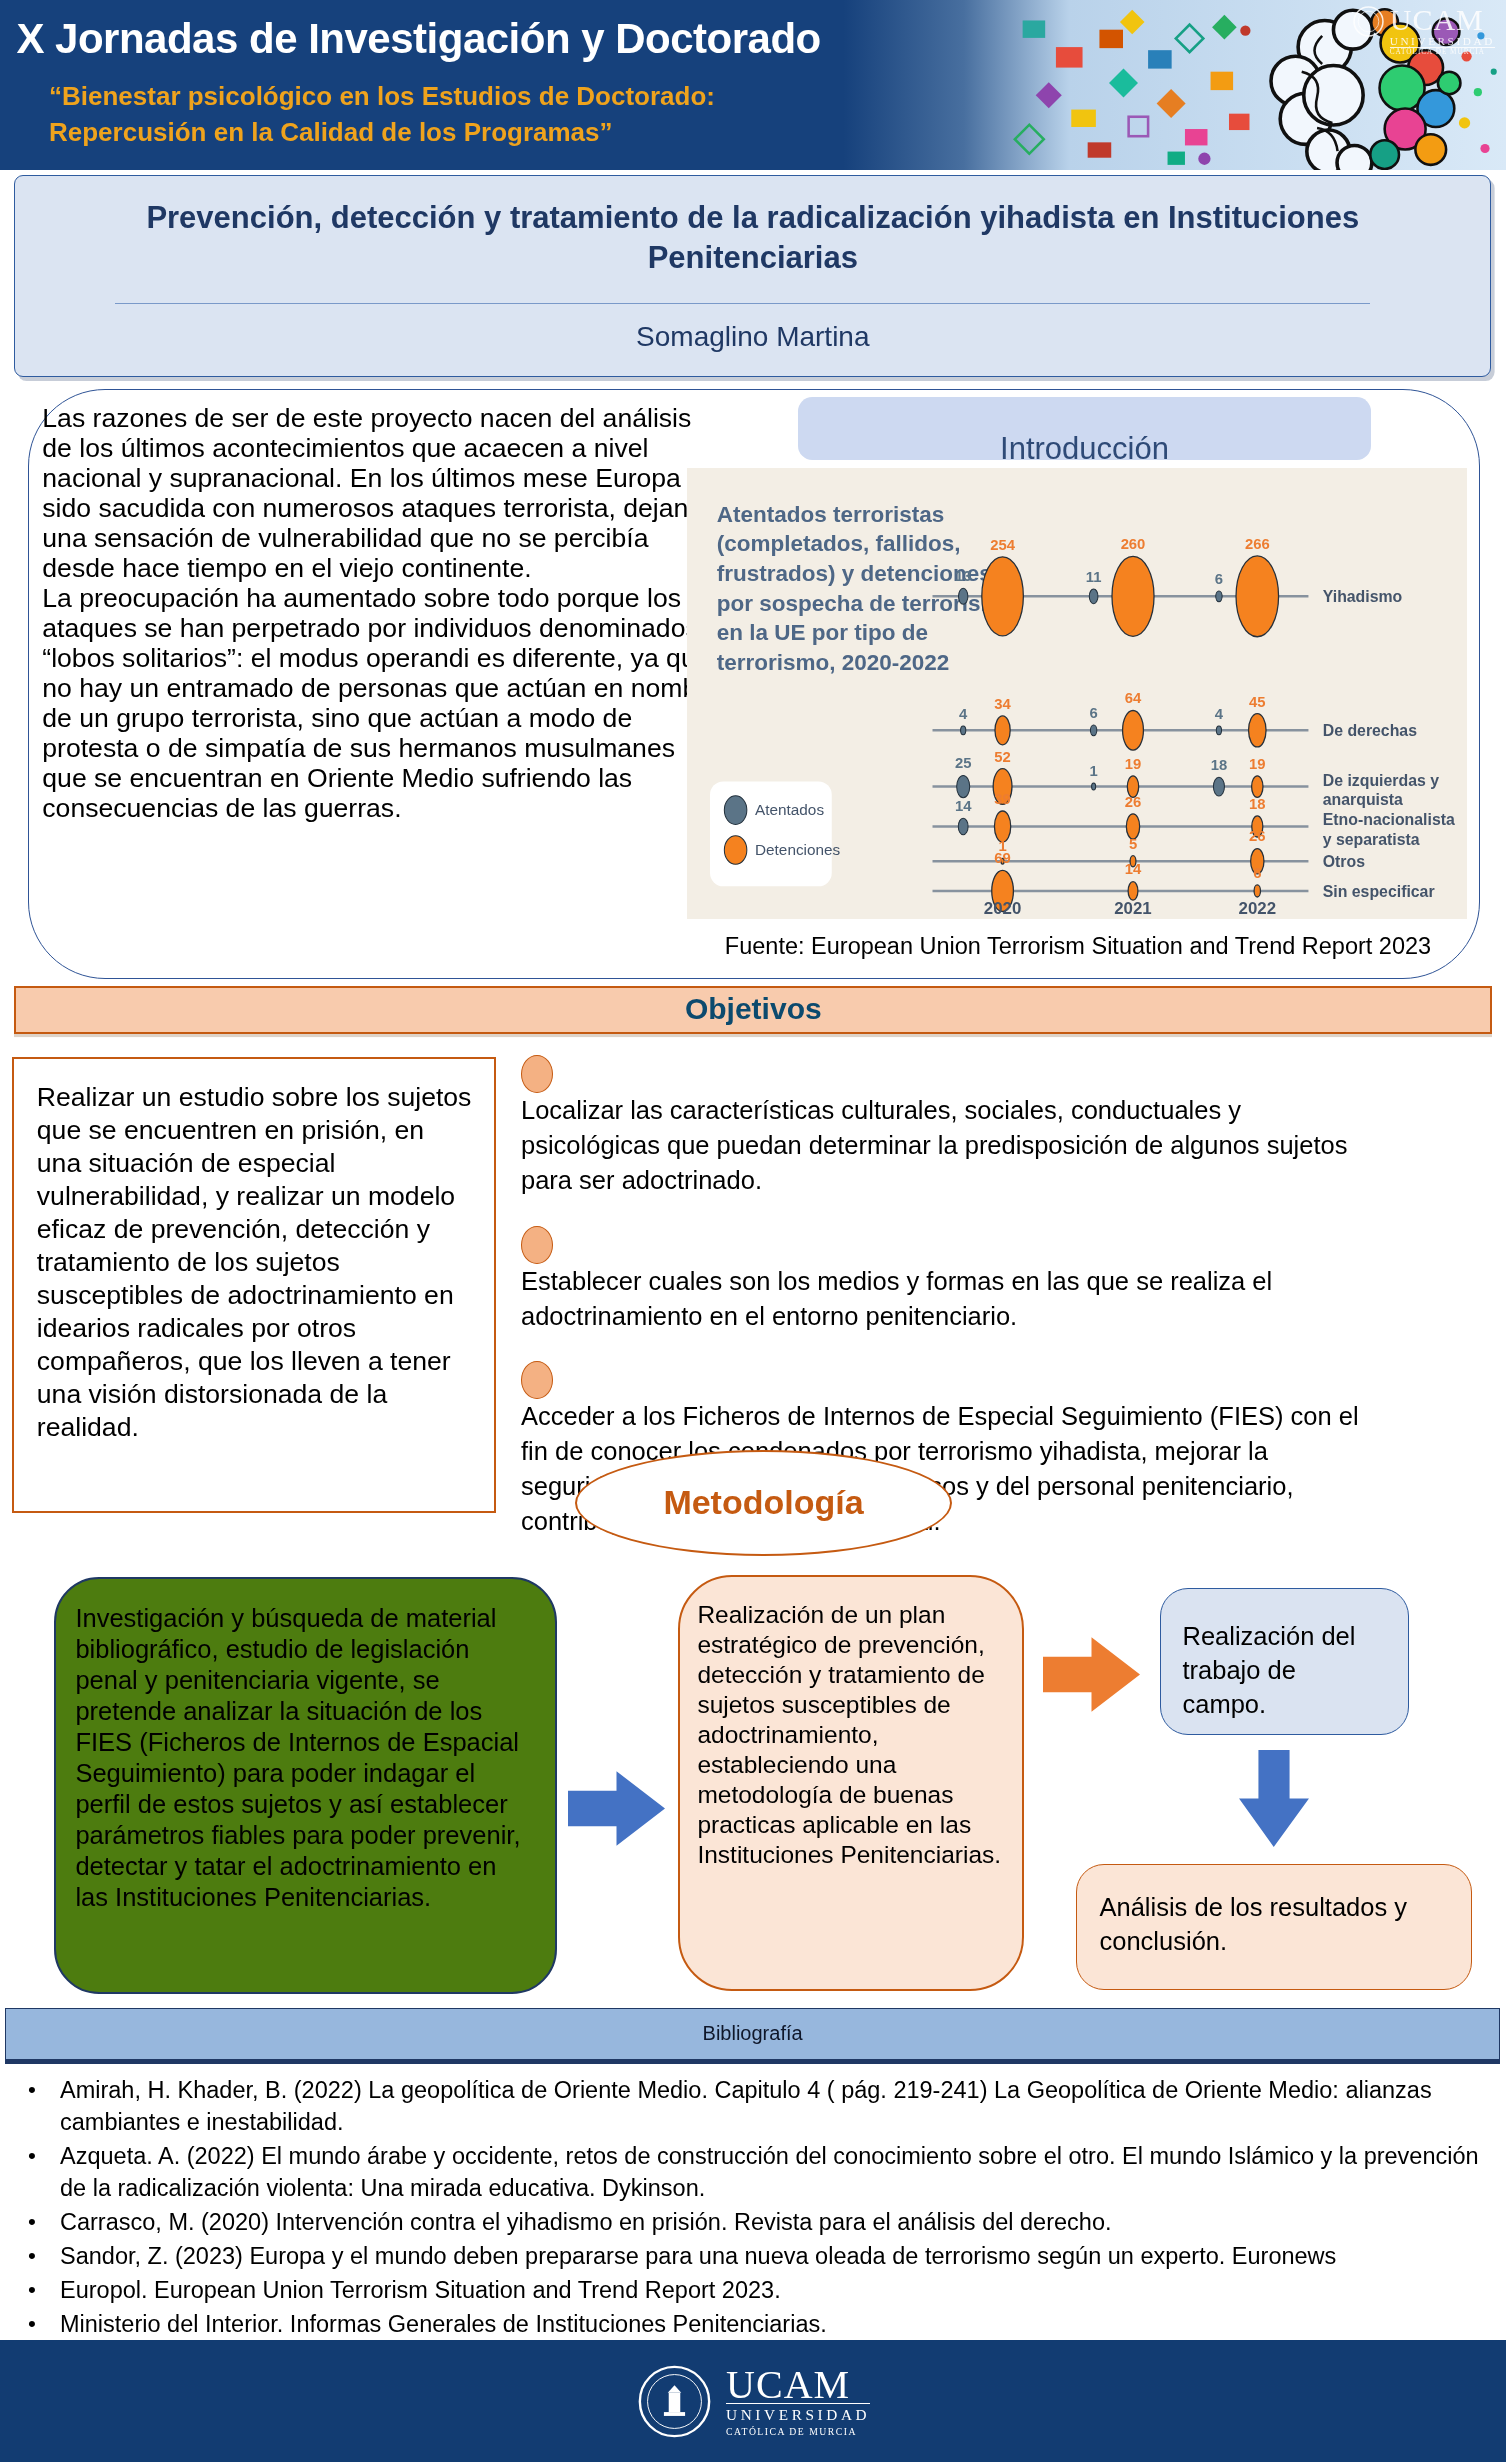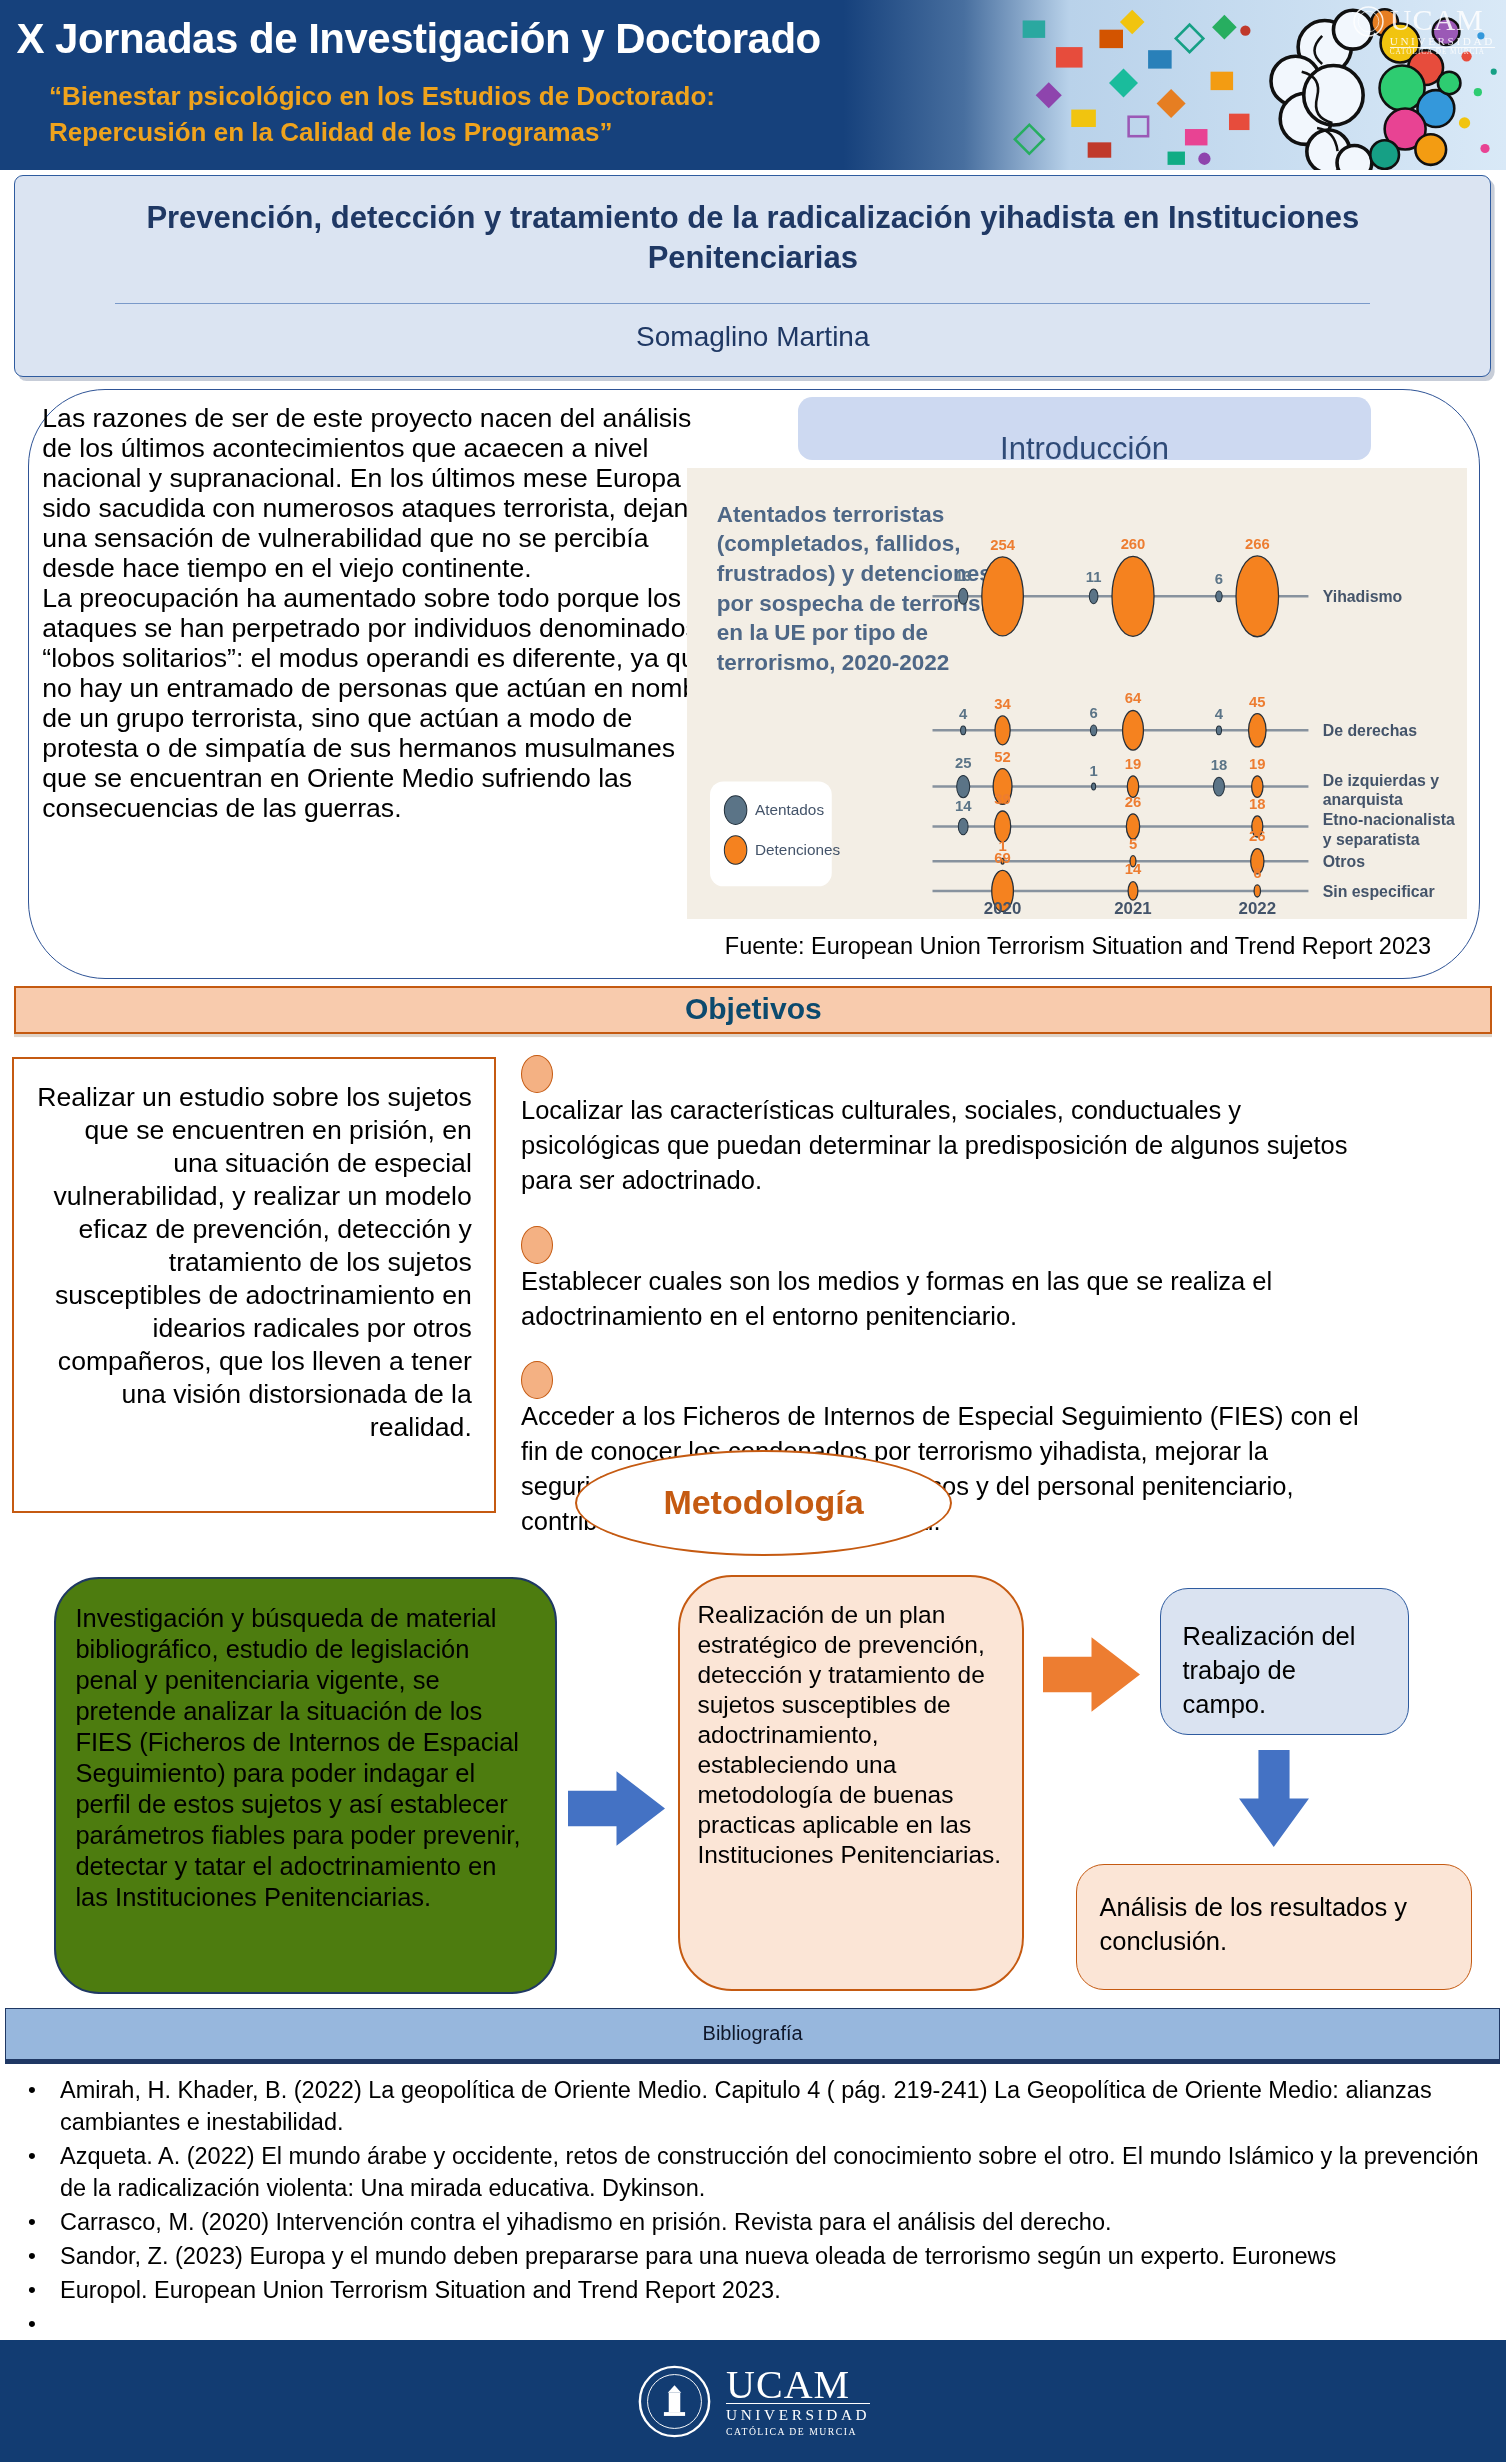--- a/index.html
+++ b/index.html
@@ -36,21 +36,21 @@
   .chart-panel{position:absolute;left:658px;top:78px;width:780px;height:451px;background:#f3eee5;}
   .chart-panel svg{display:block;width:100%;height:100%;}
   #chart-svg text{font-family:"Liberation Sans",sans-serif;}
   .chart-source{position:absolute;left:658px;top:543px;width:782px;text-align:center;font-size:23.5px;color:#000;}
 
   
   .obj-bar{position:absolute;left:14.3px;top:986px;width:1474px;height:44px;background:#f8cbad;border:2px solid #c55a11;
     box-shadow:0 3.1px 0 rgba(120,80,40,.25);}
   .obj-bar span{display:block;text-align:center;font-size:30px;font-weight:bold;color:#0c4a6e;line-height:42px;}
   .obj-box{position:absolute;left:12.3px;top:1057px;width:484px;height:456px;background:#ffffff;border:2.6px solid #c55a11;
-    box-sizing:border-box;padding:21.5px 22.5px;font-size:26.6px;line-height:33px;color:#000;text-align:right;}
+    box-sizing:border-box;padding:21.5px 22.5px;font-size:26.6px;line-height:33px;color:#000;}
   .bullets{position:absolute;left:521px;top:1054px;width:961px;display:flex;flex-direction:column;}
   .bullet-row{display:flex;align-items:flex-start;margin-bottom:26.6px;flex-direction:column;}
   .bullet-dot{width:30px;height:36px;border-radius:50%;background:#f4b183;border:1.5px solid #c55a11;flex-shrink:0;margin-right:19.4px;margin-top:1px;}
   .bullet-text{font-size:25.5px;line-height:35px;color:#000;max-width:858px;}
 
   
   .met-ellipse{position:absolute;left:575px;top:1450px;width:373px;height:102px;border:2px solid #c55a11;border-radius:50%;background:#fff;}
   .met-ellipse span{display:block;text-align:center;line-height:100px;font-size:34px;font-weight:bold;color:#c55a11;}
   .flow-box{position:absolute;box-sizing:border-box;color:#000;}
   .fb1{left:54px;top:1577px;width:503px;height:417px;background:#4d7c0f;border:2px solid #1f3864;border-radius:45px;
@@ -332,20 +332,21 @@
   <div class="bib-item">
     <span class="bib-bullet">•</span>
     <span class="bib-text">Sandor, Z. (2023) Europa y el mundo deben prepararse para una nueva oleada de terrorismo según un experto. Euronews</span>
   </div>
   <div class="bib-item">
     <span class="bib-bullet">•</span>
     <span class="bib-text">Europol. European Union Terrorism Situation and Trend Report 2023.</span>
   </div>
   <div class="bib-item">
     <span class="bib-bullet">•</span>
+    <span class="bib-text">Ministerio del Interior. Informas Generales de Instituciones Penitenciarias.</span>
   </div>
 </div>
 
 <div class="footer">
   <div class="footer-logo">
     <svg width="77" height="77" viewBox="0 0 160 160">
       <circle cx="80" cy="80" r="72" fill="none" stroke="#ffffff" stroke-width="5"></circle>
       <circle cx="80" cy="80" r="56" fill="none" stroke="#ffffff" stroke-width="2"></circle>
       <rect x="68" y="62" width="24" height="40" fill="#ffffff"></rect>
       <polygon points="66,62 94,62 80,46" fill="#ffffff"></polygon>

